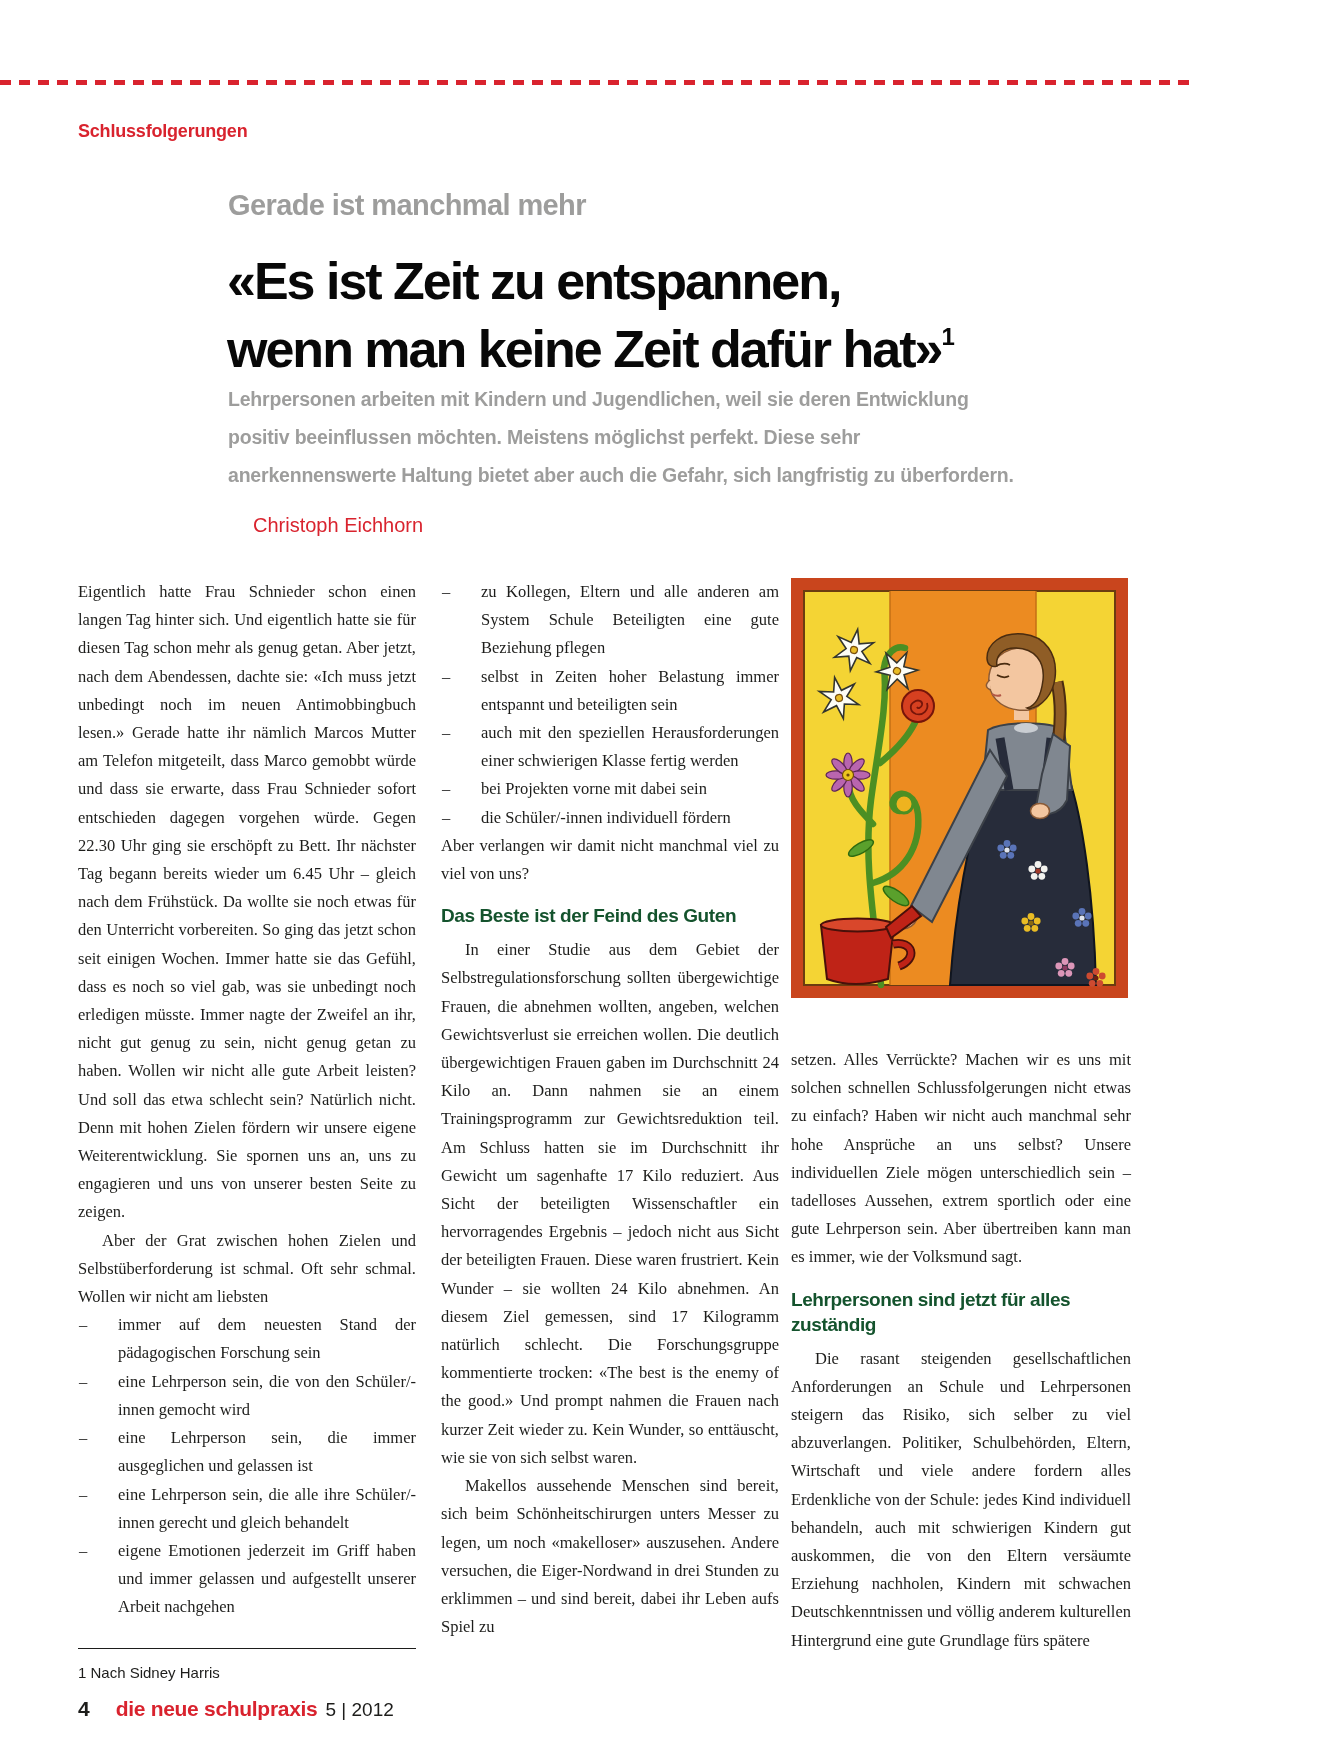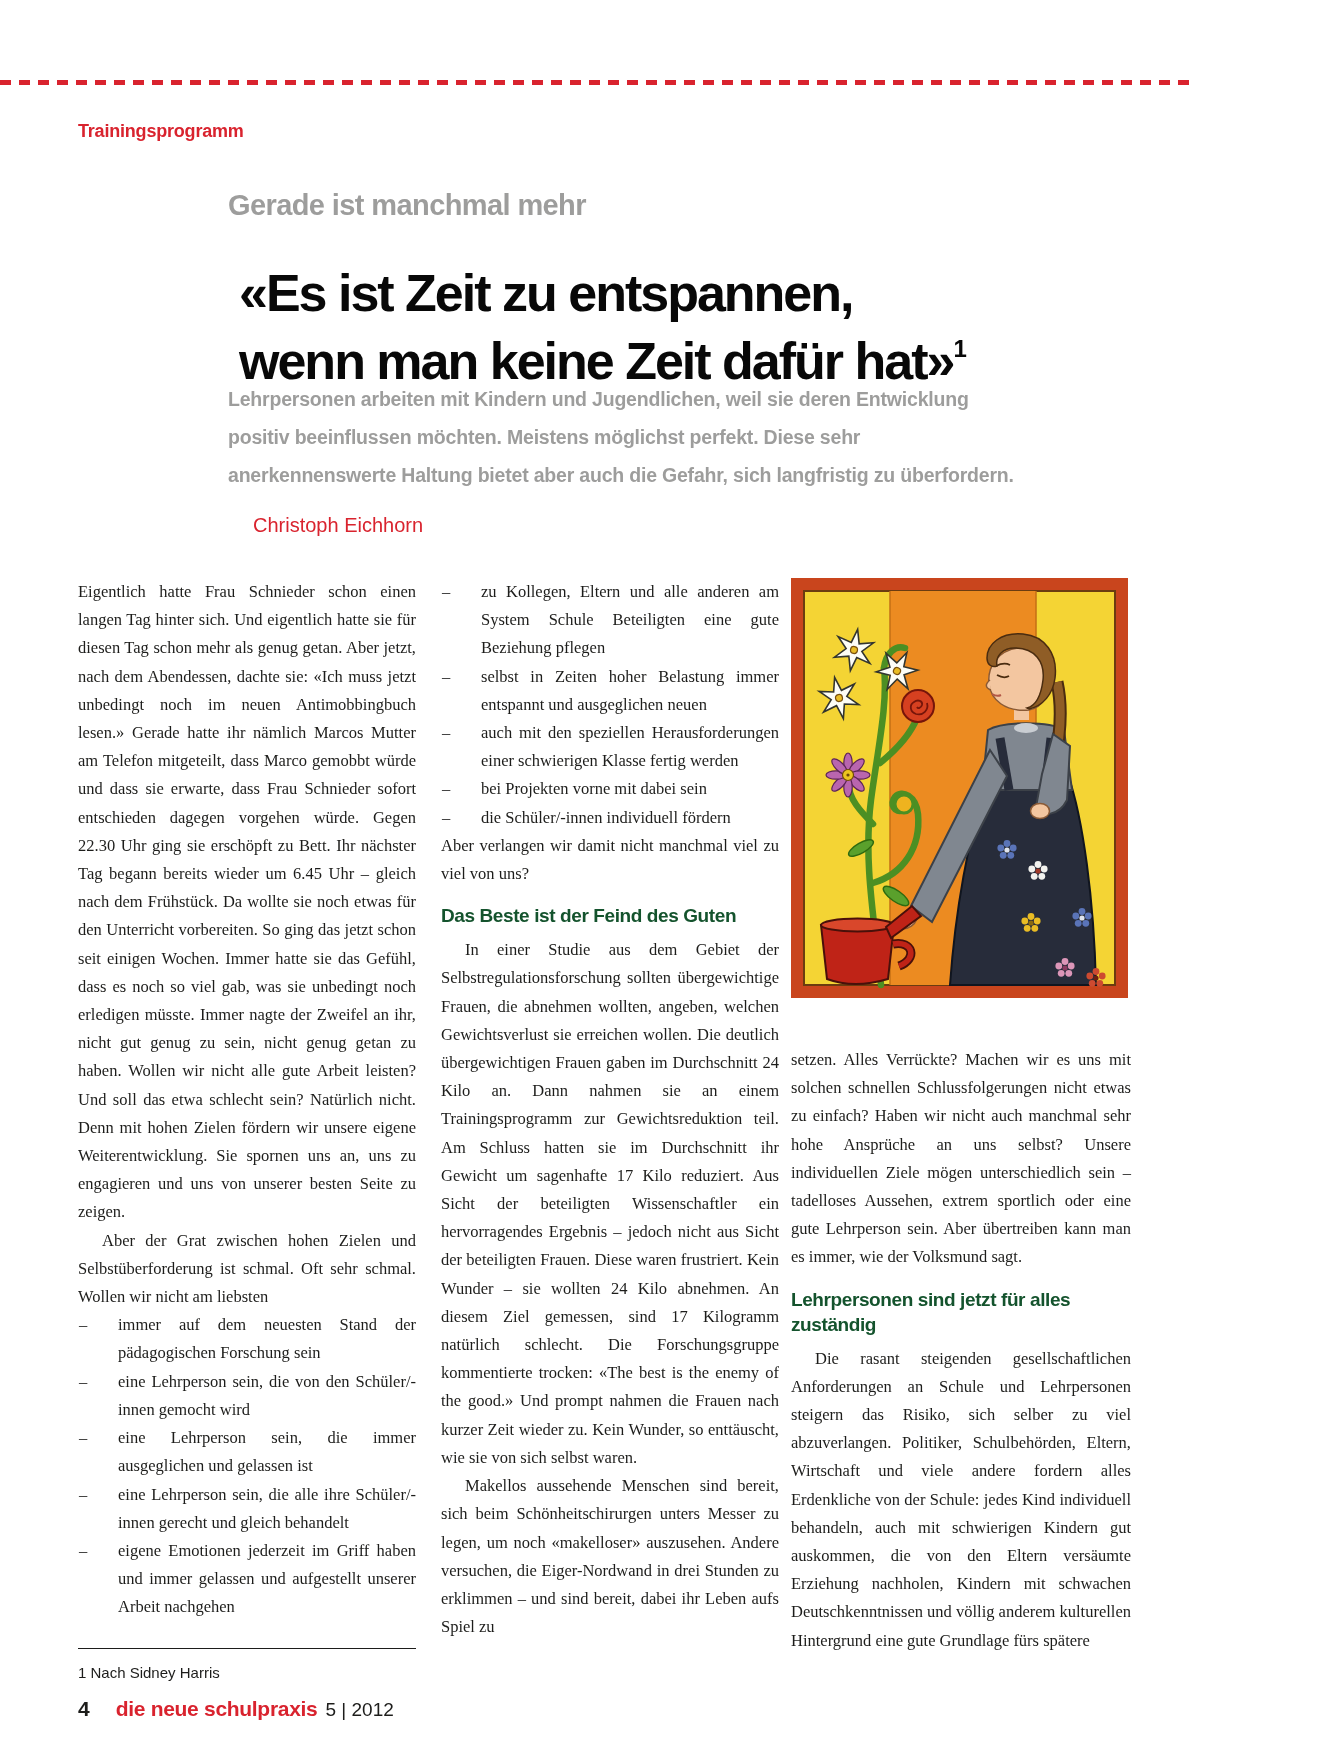--- a/index.html
+++ b/index.html
@@ -41,24 +41,24 @@
   .footer .magazine{font-size:21px;font-weight:700;color:#d9232e;margin-left:26px;letter-spacing:-0.3px;}
   .footer .issue{font-size:19px;color:#1d1d1b;margin-left:8px;}
 </style>
 </head>
 <body>
 
 <div class="page">
 
   <div class="dashed-rule"></div>
 
-  <div class="kicker">Trainingsprogramm</div>
+  <div class="kicker">Schlussfolgerungen</div>
   <div class="subtitle">Gerade ist manchmal mehr</div>
 
-  <h1 class="title" style="margin:12px;">
+  <h1 class="title" style="margin:0;">
     <span>«Es ist Zeit zu entspannen,</span><br>
     <span>wenn man keine Zeit dafür hat»</span><sup>1</sup>
   </h1>
 
   <div class="lead">Lehrpersonen arbeiten mit Kindern und Jugendlichen, weil sie deren Entwicklung positiv beeinflussen möchten. Meistens möglichst perfekt. Diese sehr anerkennenswerte Haltung bietet aber auch die Gefahr, sich langfristig zu überfordern.</div>
   <div class="author">Christoph Eichhorn</div>
 
   <div class="col col-1">
     <p>Eigentlich hatte Frau Schnieder schon einen langen Tag hinter sich. Und eigentlich hatte sie für diesen Tag schon mehr als genug getan. Aber jetzt, nach dem Abendessen, dachte sie: «Ich muss jetzt unbedingt noch im neuen Antimobbingbuch lesen.» Gerade hatte ihr nämlich Marcos Mutter am Telefon mitgeteilt, dass Marco gemobbt würde und dass sie erwarte, dass Frau Schnieder sofort entschieden dagegen vorgehen würde. Gegen 22.30 Uhr ging sie erschöpft zu Bett. Ihr nächster Tag begann bereits wieder um 6.45 Uhr – gleich nach dem Frühstück. Da wollte sie noch etwas für den Unterricht vorbereiten. So ging das jetzt schon seit einigen Wochen. Immer hatte sie das Gefühl, dass es noch so viel gab, was sie unbedingt noch erledigen müsste. Immer nagte der Zweifel an ihr, nicht gut genug zu sein, nicht genug getan zu haben. Wollen wir nicht alle gute Arbeit leisten? Und soll das etwa schlecht sein? Natürlich nicht. Denn mit hohen Zielen fördern wir unsere eigene Weiterentwicklung. Sie spornen uns an, uns zu engagieren und uns von unserer besten Seite zu zeigen.</p>
     <p class="indent">Aber der Grat zwischen hohen Zielen und Selbstüberforderung ist schmal. Oft sehr schmal. Wollen wir nicht am liebsten</p>
@@ -70,21 +70,21 @@
       <p class="dash-item">eigene Emotionen jederzeit im Griff haben und immer gelassen und aufgestellt unserer Arbeit nachgehen</p>
     </div>
     <div class="footnote">
       <span>1 Nach Sidney Harris</span>
     </div>
   </div>
 
   <div class="col col-2">
     <div>
       <p class="dash-item">zu Kollegen, Eltern und alle anderen am System Schule Beteiligten eine gute Beziehung pflegen</p>
-      <p class="dash-item">selbst in Zeiten hoher Belastung immer entspannt und ausgeglichen neuen</p>
+      <p class="dash-item">selbst in Zeiten hoher Belastung immer entspannt und beteiligten sein</p>
       <p class="dash-item">auch mit den speziellen Herausforderungen einer schwierigen Klasse fertig werden</p>
       <p class="dash-item">bei Projekten vorne mit dabei sein</p>
       <p class="dash-item">die Schüler/-innen individuell fördern</p>
     </div>
     <p>Aber verlangen wir damit nicht manchmal viel zu viel von uns?</p>
     <h2 class="sec-heading">Das Beste ist der Feind des Guten</h2>
     <p class="indent">In einer Studie aus dem Gebiet der Selbstregulationsforschung sollten übergewichtige Frauen, die abnehmen wollten, angeben, welchen Gewichtsverlust sie erreichen wollen. Die deutlich übergewichtigen Frauen gaben im Durchschnitt 24 Kilo an. Dann nahmen sie an einem Trainingsprogramm zur Gewichtsreduktion teil. Am Schluss hatten sie im Durchschnitt ihr Gewicht um sagenhafte 17 Kilo reduziert. Aus Sicht der beteiligten Wissenschaftler ein hervorragendes Ergebnis – jedoch nicht aus Sicht der beteiligten Frauen. Diese waren frustriert. Kein Wunder – sie wollten 24 Kilo abnehmen. An diesem Ziel gemessen, sind 17 Kilogramm natürlich schlecht. Die Forschungsgruppe kommentierte trocken: «The best is the enemy of the good.» Und prompt nahmen die Frauen nach kurzer Zeit wieder zu. Kein Wunder, so enttäuscht, wie sie von sich selbst waren.</p>
     <p class="indent">Makellos aussehende Menschen sind bereit, sich beim Schönheitschirurgen unters Messer zu legen, um noch «makelloser» auszusehen. Andere versuchen, die Eiger-Nordwand in drei Stunden zu erklimmen – und sind bereit, dabei ihr Leben aufs Spiel zu</p>
   </div>
 

